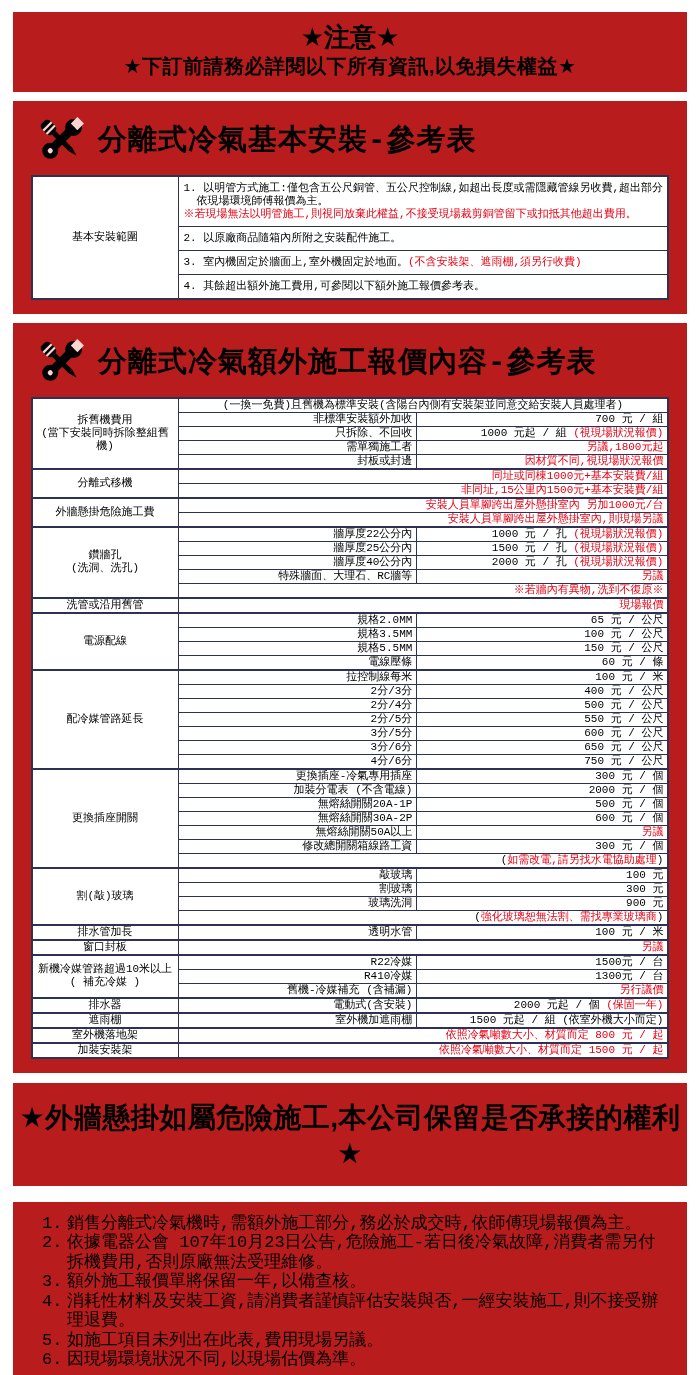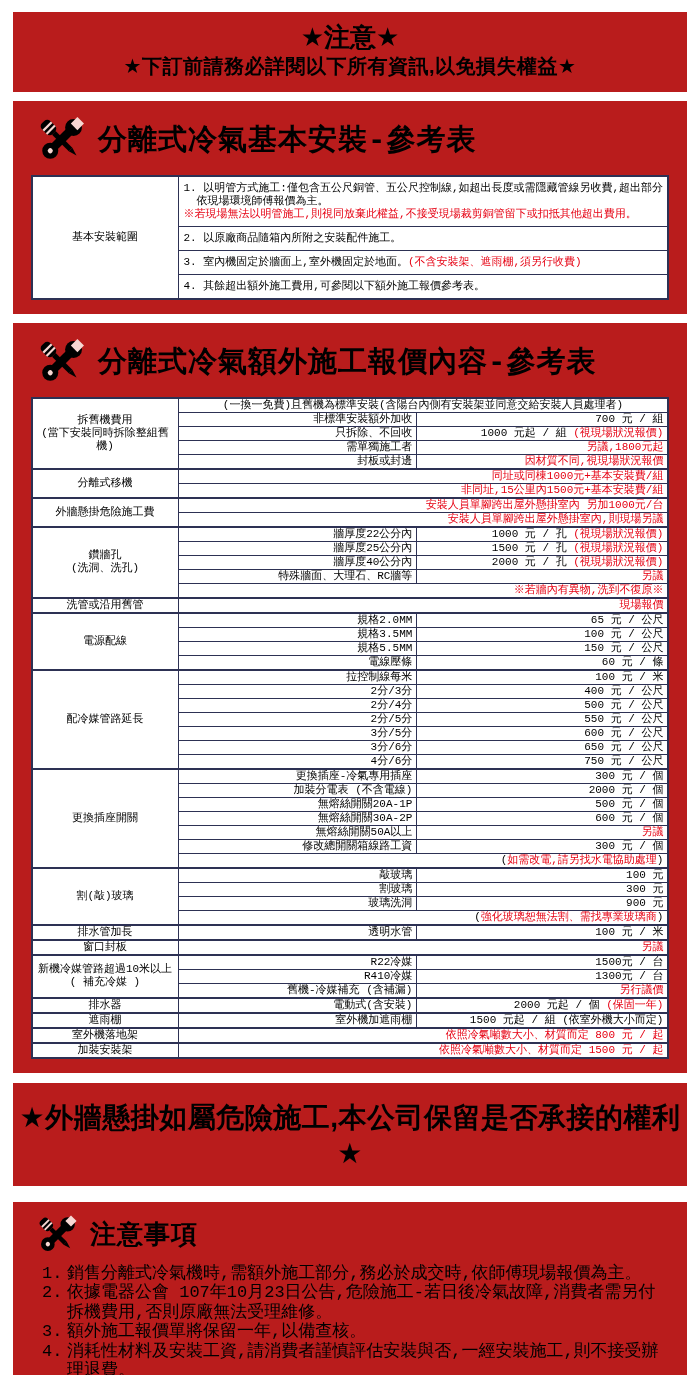--- a/index.html
+++ b/index.html
@@ -373,41 +373,20 @@
           </tr>
         </tbody>
     </table>
   </section>
 
   <div class="banner2 pink">
     <span>★外牆懸掛如屬危險施工,本公司保留是否承接的權利★</span>
   </div>
 
   <section class="block pink" style="padding-bottom:10px;">
-    <div class="sec-head small">
-      <svg class="tools-icon" width="46" height="46" viewBox="0 0 64 64" aria-hidden="true">
-        <g fill="#000">
-          <g transform="rotate(-45 32 32)">
-            <rect x="25" y="2" width="14" height="18" rx="5"></rect>
-            <rect x="29" y="20" width="6" height="28"></rect>
-            <polygon points="29,48 35,48 32,58"></polygon>
-            <rect x="25" y="8" width="14" height="2.6" fill="#f8d7d3"></rect>
-            <rect x="25" y="13.5" width="14" height="2.6" fill="#f8d7d3"></rect>
-          </g>
-          <g transform="rotate(45 32 32)">
-            <circle cx="32" cy="11" r="10"></circle>
-            <rect x="26.5" y="-1" width="11" height="11" fill="#f8d7d3"></rect>
-            <rect x="27" y="16" width="10" height="30"></rect>
-            <circle cx="32" cy="50" r="9.5"></circle>
-            <circle cx="32" cy="50" r="3" fill="#f8d7d3"></circle>
-          </g>
-        </g>
-      </svg>
-      <div class="sec-title">注意事項</div>
-    </div>
     <div class="notes" id="notes-list">
         <div class="note">
           <span class="num">1.</span>
           <span class="ntext"><span>銷售分離式冷氣機時,需額外施工部分,務必於成交時,依師傅現場報價為主。</span></span>
         </div>
         <div class="note">
           <span class="num">2.</span>
           <span class="ntext"><span>依據電器公會 107年10月23日公告,危險施工-若日後冷氣故障,消費者需另付拆機費用,否則原廠無法受理維修。</span></span>
         </div>
         <div class="note">

